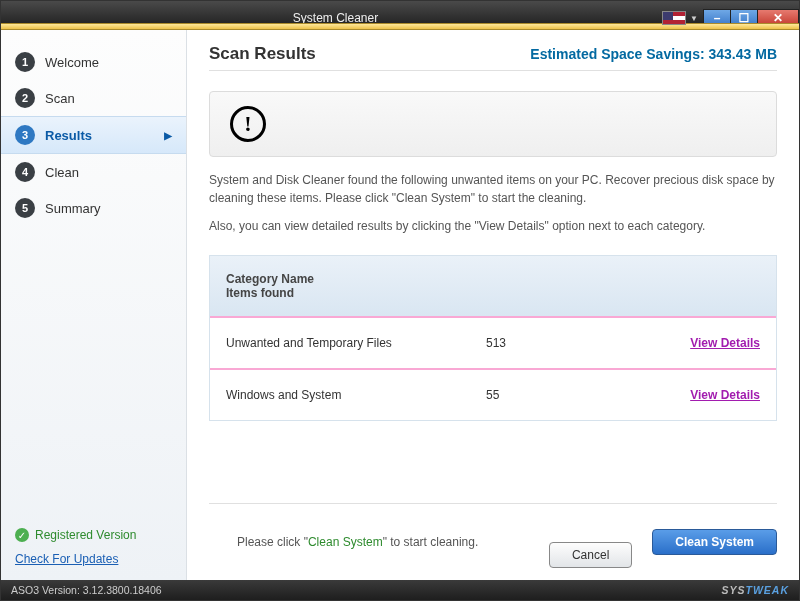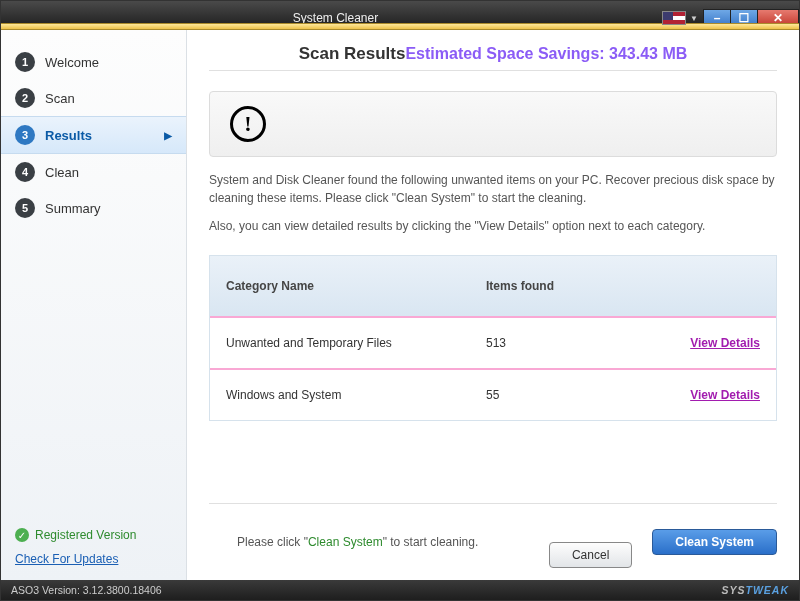--- a/index.html
+++ b/index.html
@@ -42,33 +42,33 @@
   .step .num { width:20px; height:20px; border-radius:50%; background:#3a3f44; color:#fff; font-size:11px; display:flex; align-items:center; justify-content:center; margin-right:10px; font-weight:bold; }
   .step.active .num { background:#2e78c2; }
   .step .arrow { margin-left:auto; color:#0a5aa6; font-size:10px; }
   .side-bottom { padding: 10px 14px 14px; font-size:12px; }
   .registered { color:#2e8b2e; display:flex; align-items:center; gap:6px; margin-bottom:10px; }
   .check { width:14px; height:14px; border-radius:50%; background:#4caf50; color:#fff; font-size:10px; display:flex; align-items:center; justify-content:center; }
   .updates { color:#1a5fb4; text-decoration:underline; cursor:pointer; }
 
   
   .main { flex:1; display:flex; flex-direction:column; padding: 14px 22px 0 22px; }
-  .header-row { display:flex; justify-content:center; align-items:baseline; border-bottom:1px solid #e0e0e0; padding-bottom:6px; }
+  .header-row { display:flex; justify-content:space-between; align-items:baseline; border-bottom:1px solid #e0e0e0; padding-bottom:6px; }
   .page-title { font-size:17px; font-weight:bold; color:#333; }
-  .savings { font-size:16px; font-weight:bold; color:#8b5cf6; }
+  .savings { font-size:14px; font-weight:bold; color:#0369a1; }
 
   .alert-box { margin-top:20px; border:1px solid #dcdcdc; border-radius:4px; background:linear-gradient(#f9f9f9,#efefef); padding:14px 20px; display:flex; align-items:center; gap:20px; }
   .warn-icon { width:36px; height:36px; border:3px solid #000; border-radius:50%; display:flex; align-items:center; justify-content:center; font-size:22px; font-weight:bold; font-family:Georgia,serif; }
   .alert-text { font-size:19px; font-weight:bold; color:#333; }
 
   .desc { font-size:12px; color:#555; line-height:1.5; margin-top:14px; }
   .desc2 { font-size:12px; color:#555; margin-top:12px; }
 
   .table { margin-top:22px; border:1px solid #d6e2ec; }
-  .thead { background:linear-gradient(#eaf1f8,#d9e6f2); display:flex; font-size:12px; font-weight:bold; color:#454545; padding:23px 16px; }
+  .thead { background:linear-gradient(#eaf1f8,#d9e6f2); display:flex; font-size:12px; font-weight:bold; color:#454545; padding:16px 16px;flex-direction:column; }
   .col-cat { width: 260px; }
   .col-items { width: 160px; }
   .col-act { flex:1; text-align:right; }
   .trow { display:flex; align-items:center; font-size:12px; color:#333; padding:18px 16px; border-top:2px solid #f9a8d4; }
   .view-link { color:#a21caf; text-decoration:underline; font-weight:bold; cursor:pointer; }
 
   
   .footer-hint { border-top:1px solid #e0e0e0; margin-top:auto; padding:12px 0; display:flex; align-items:center; gap:20px; }
   .hint-text { font-size:12px; color:#555; flex:1; padding-left:28px; }
   .hint-text .green { color:#2e8b2e; }

